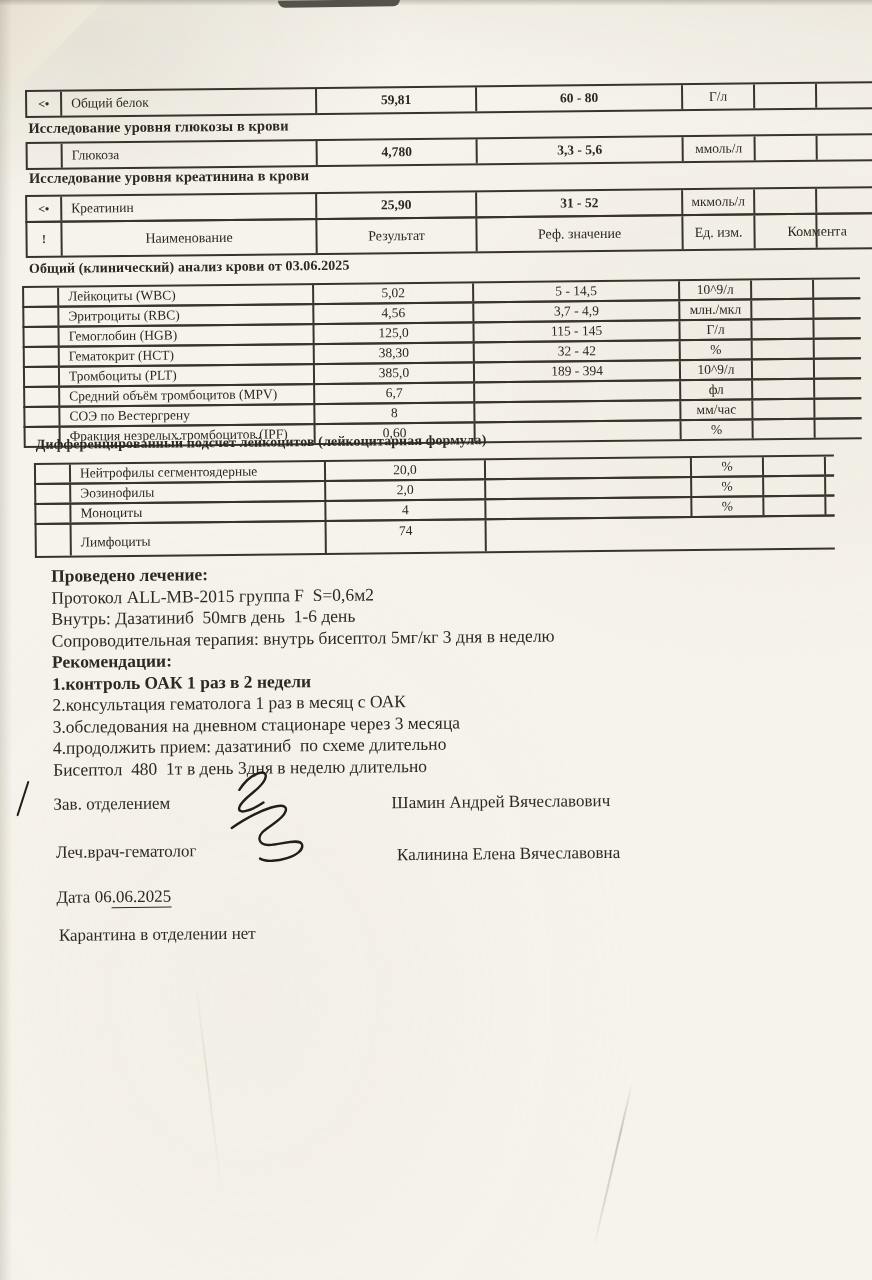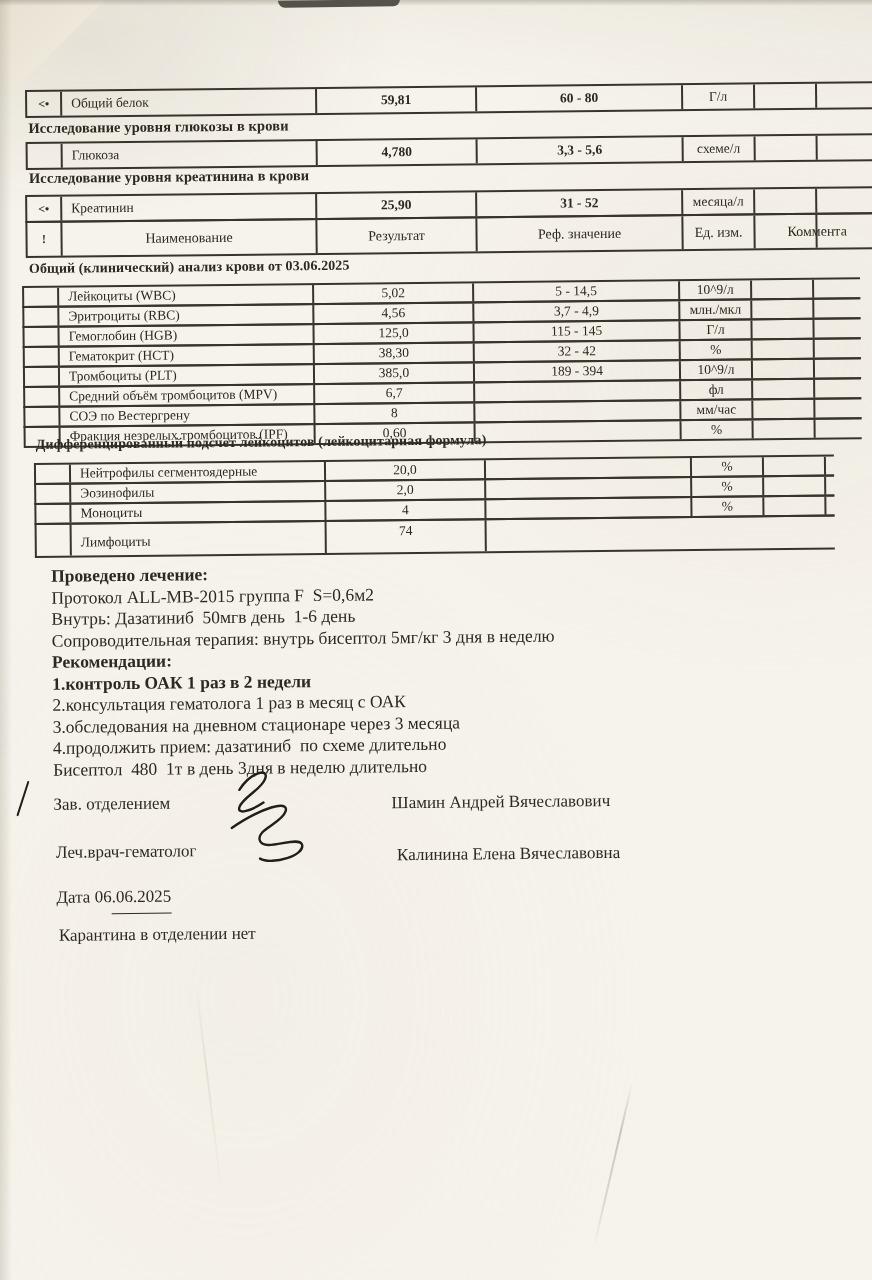--- a/index.html
+++ b/index.html
@@ -64,21 +64,21 @@
   .row-lymph .c-result{align-items:flex-start;padding-top:2px;}
 
   .sec-heading{position:absolute;font-weight:bold;font-size:14.5px;white-space:nowrap;
     letter-spacing:0.1px;}
 
   .textblock{position:absolute;font-size:17.5px;line-height:21.5px;}
   .tline{white-space:pre-wrap;}
   .bold{font-weight:bold;}
 
   .sigline{position:absolute;font-size:17px;white-space:nowrap;}
-  .underl{border-bottom:1.6px solid var(--ink);padding-bottom:7px;}
+  .underl{border-bottom:1.6px solid var(--ink);padding-bottom:1px;}
 
   svg.penink path{stroke:#211f1a;fill:none;stroke-linecap:round;stroke-linejoin:round;}
 </style>
 </head>
 <body>
 
 <div class="fold"></div>
 <div class="topshade"></div>
 <div class="sliver"></div>
 <div class="leftshade"></div>
@@ -97,33 +97,33 @@
     <div class="fill"></div>
   </div>
 
   <div class="sec-heading" style="top:120px;left:28px;">Исследование уровня глюкозы в крови</div>
 
   <div class="trow h24" style="top:142px;left:25px;width:848px;">
     <div class="cell c-marker"></div>
     <div class="cell c-name">Глюкоза</div>
     <div class="cell c-result strong">4,780</div>
     <div class="cell c-ref strong">3,3 - 5,6</div>
-    <div class="cell c-unit">схеме/л</div>
+    <div class="cell c-unit">ммоль/л</div>
     <div class="cell c-comment"></div>
     <div class="fill"></div>
   </div>
 
   <div class="sec-heading" style="top:170px;left:28px;">Исследование уровня креатинина в крови</div>
 
   <div class="trow h24" style="top:195px;left:24px;width:849px;">
     <div class="cell c-marker">&lt;•</div>
     <div class="cell c-name">Креатинин</div>
     <div class="cell c-result strong">25,90</div>
     <div class="cell c-ref strong">31 - 52</div>
-    <div class="cell c-unit">месяца/л</div>
+    <div class="cell c-unit">мкмоль/л</div>
     <div class="cell c-comment"></div>
     <div class="fill"></div>
   </div>
 
   <div class="trow h33 hdr" style="top:221px;left:24px;width:849px;">
     <div class="cell c-marker">!</div>
     <div class="cell c-name" style="justify-content:center;padding-left:0;">Наименование</div>
     <div class="cell c-result">Результат</div>
     <div class="cell c-ref">Реф. значение</div>
     <div class="cell c-unit">Ед. изм.</div>

